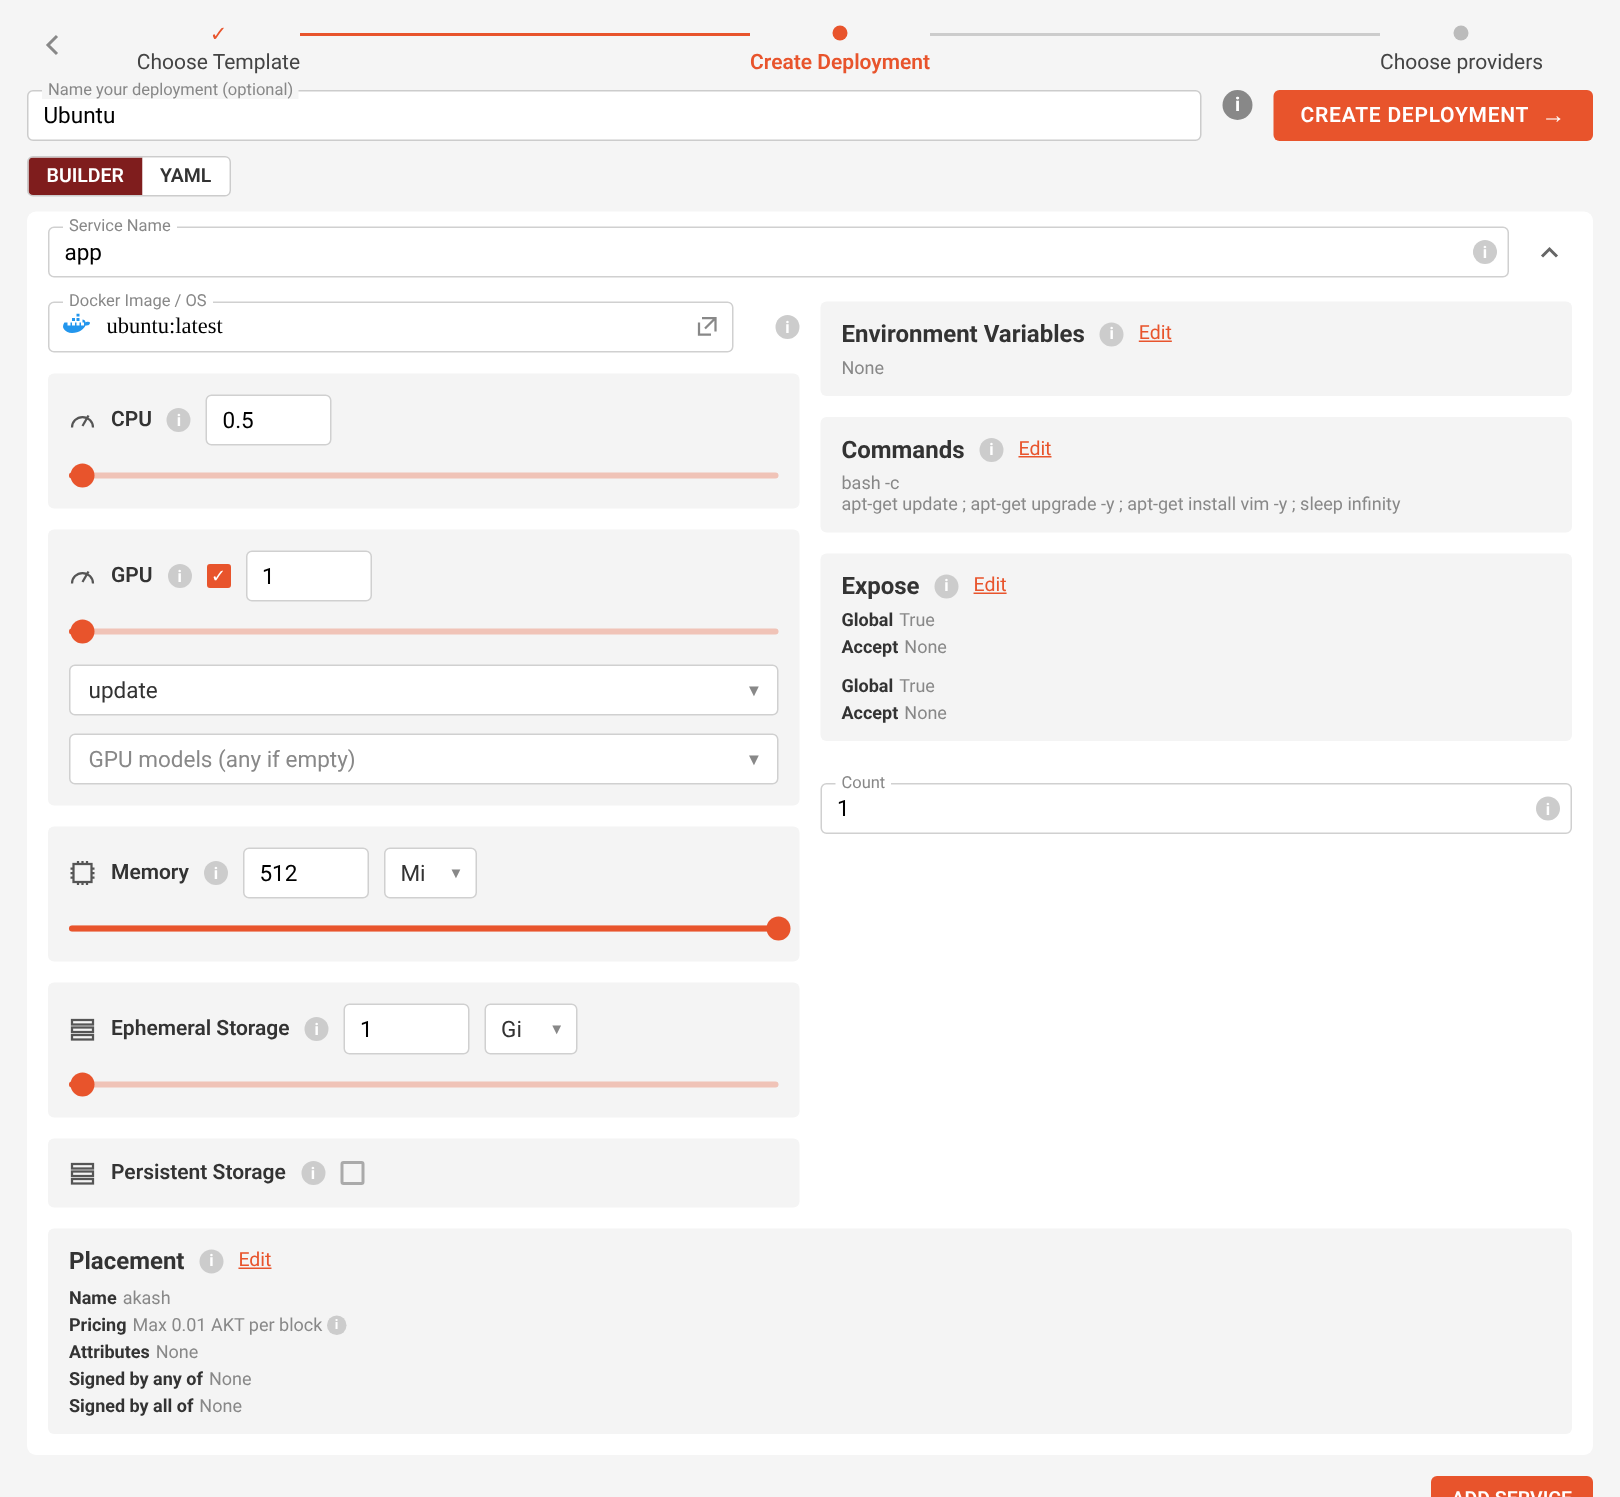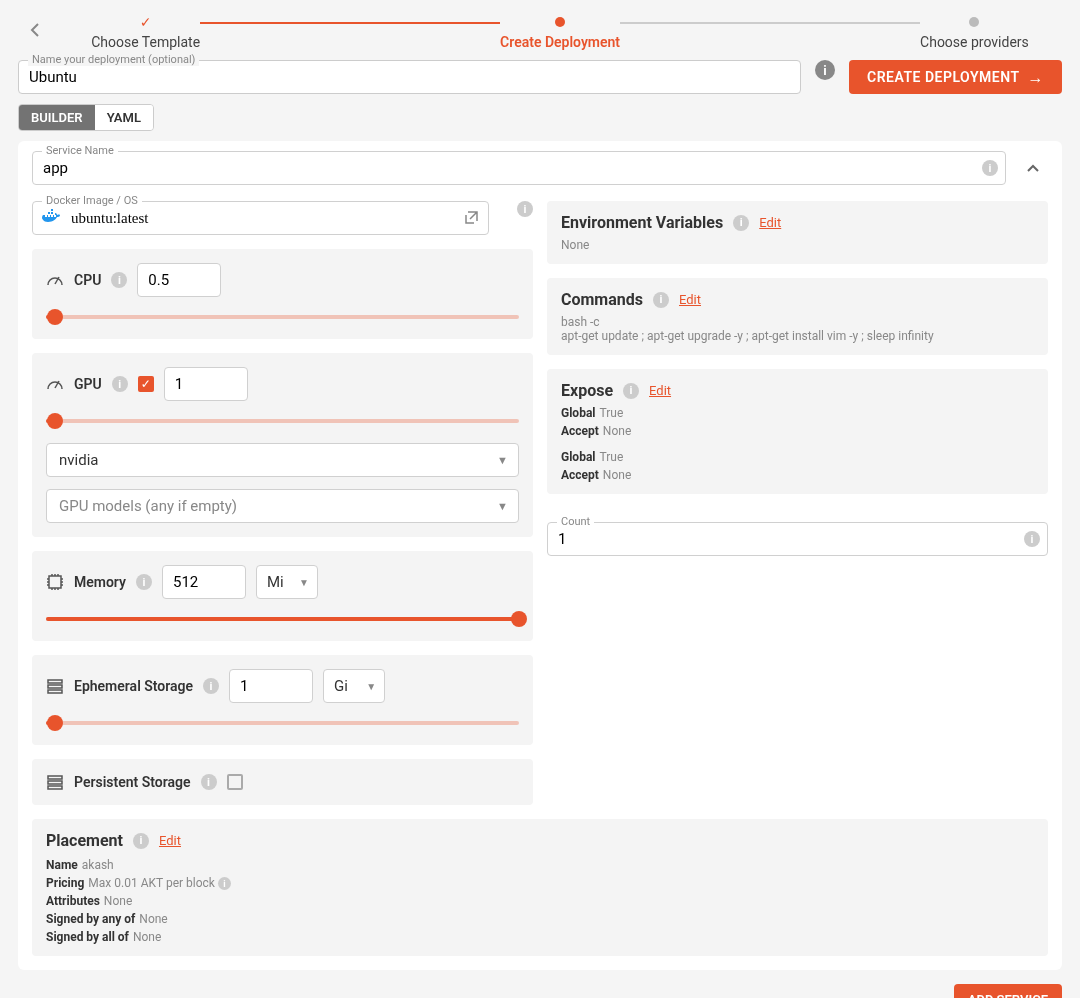--- a/index.html
+++ b/index.html
@@ -29,35 +29,35 @@
 .text-input.tall { height: 34px; }
 .info-icon { width: 20px; height: 20px; border-radius: 50%; background: #888; color: #fff; font-size: 13px; font-weight: 700; display: inline-flex; align-items: center; justify-content: center; }
 .info-icon.light { background: #ccc; width: 16px; height: 16px; font-size: 11px; }
 .btn-primary { background: #e8542c; color: #fff; border: none; border-radius: 4px; padding: 0 18px; font-size: 14px; font-weight: 600; letter-spacing: 0.5px; display: flex; align-items: center; gap: 8px; cursor: pointer; }
 .arrow-right { font-size: 16px; }
 
 
 .tabs-row { padding: 10px 18px; }
 .tab-group { display: inline-flex; border: 1px solid #ccc; border-radius: 4px; overflow: hidden; }
 .tab { padding: 5px 12px; font-size: 13px; font-weight: 600; cursor: pointer; background: #fff; }
-.tab.active { background: #737373; color: #fff; }
+.tab.active { background: #7f1d1d; color: #fff; }
 
 
 .service-card { background: #fff; border-radius: 6px; margin: 0 18px; overflow: hidden; }
 .card-header { display: flex; align-items: center; padding: 10px 14px; gap: 12px; }
 .svc-input-wrap { position: relative; flex: 1; }
 .svc-label { position: absolute; top: -7px; left: 10px; background: #fff; padding: 0 4px; font-size: 11px; color: #888; }
 .svc-input { width: 100%; height: 34px; border: 1px solid #d0d0d0; border-radius: 4px; padding: 0 10px; font-size: 15px; background: #fff; }
 .chevron-up { font-size: 14px; color: #666; cursor: pointer; padding: 8px; }
 
 .card-body { display: flex; padding: 6px 14px 14px; gap: 14px; }
 .col { flex: 1; display: flex; flex-direction: column; gap: 14px; }
 
 
-.docker-wrap { position: relative; display: flex; gap: 28px; }
+.docker-wrap { position: relative; display: flex; align-items: center; gap: 28px; }
 .docker-input-wrap { position: relative; flex: 1; }
 .docker-label { position: absolute; top: -7px; left: 10px; background: #fff; padding: 0 4px; font-size: 11px; color: #888; }
 .docker-input { width: 100%; height: 34px; border: 1px solid #d0d0d0; border-radius: 4px; padding: 0 20px 0 38px; font-size: 15px; background: #fff; font-family: Liberation Serif, serif; }
 .docker-icon { position: absolute; left: 10px; top: 8px; color: #2396ed; font-size: 16px; }
 .ext-icon { position: absolute; right: 10px; top: 9px; color: #888; font-size: 15px; cursor: pointer; }
 
 
 .resource-box { background: #f4f4f4; border-radius: 4px; padding: 14px; }
 .resource-header { display: flex; align-items: center; gap: 10px; margin-bottom: 0; }
 .res-label { font-size: 14px; font-weight: 600; color: #333; }
@@ -219,21 +219,21 @@
             <span class="checkbox">✓</span>
             <input class="res-input" value="1" style="">
           </div>
           <div class="slider">
             <div class="slider-track"></div>
             <div class="slider-fill" style="width:2%"></div>
             <div class="slider-thumb" style="left:2%"></div>
           </div>
           <div style="height:14px"></div>
           <div class="select">
-            <span>nvidia</span>
+            <span>update</span>
             <span class="caret">▼</span>
           </div>
           <div style="height:12px"></div>
           <div class="select placeholder">
             <span>GPU models (any if empty)</span>
             <span class="caret">▼</span>
           </div>
         </div>
 
         <div class="resource-box">

